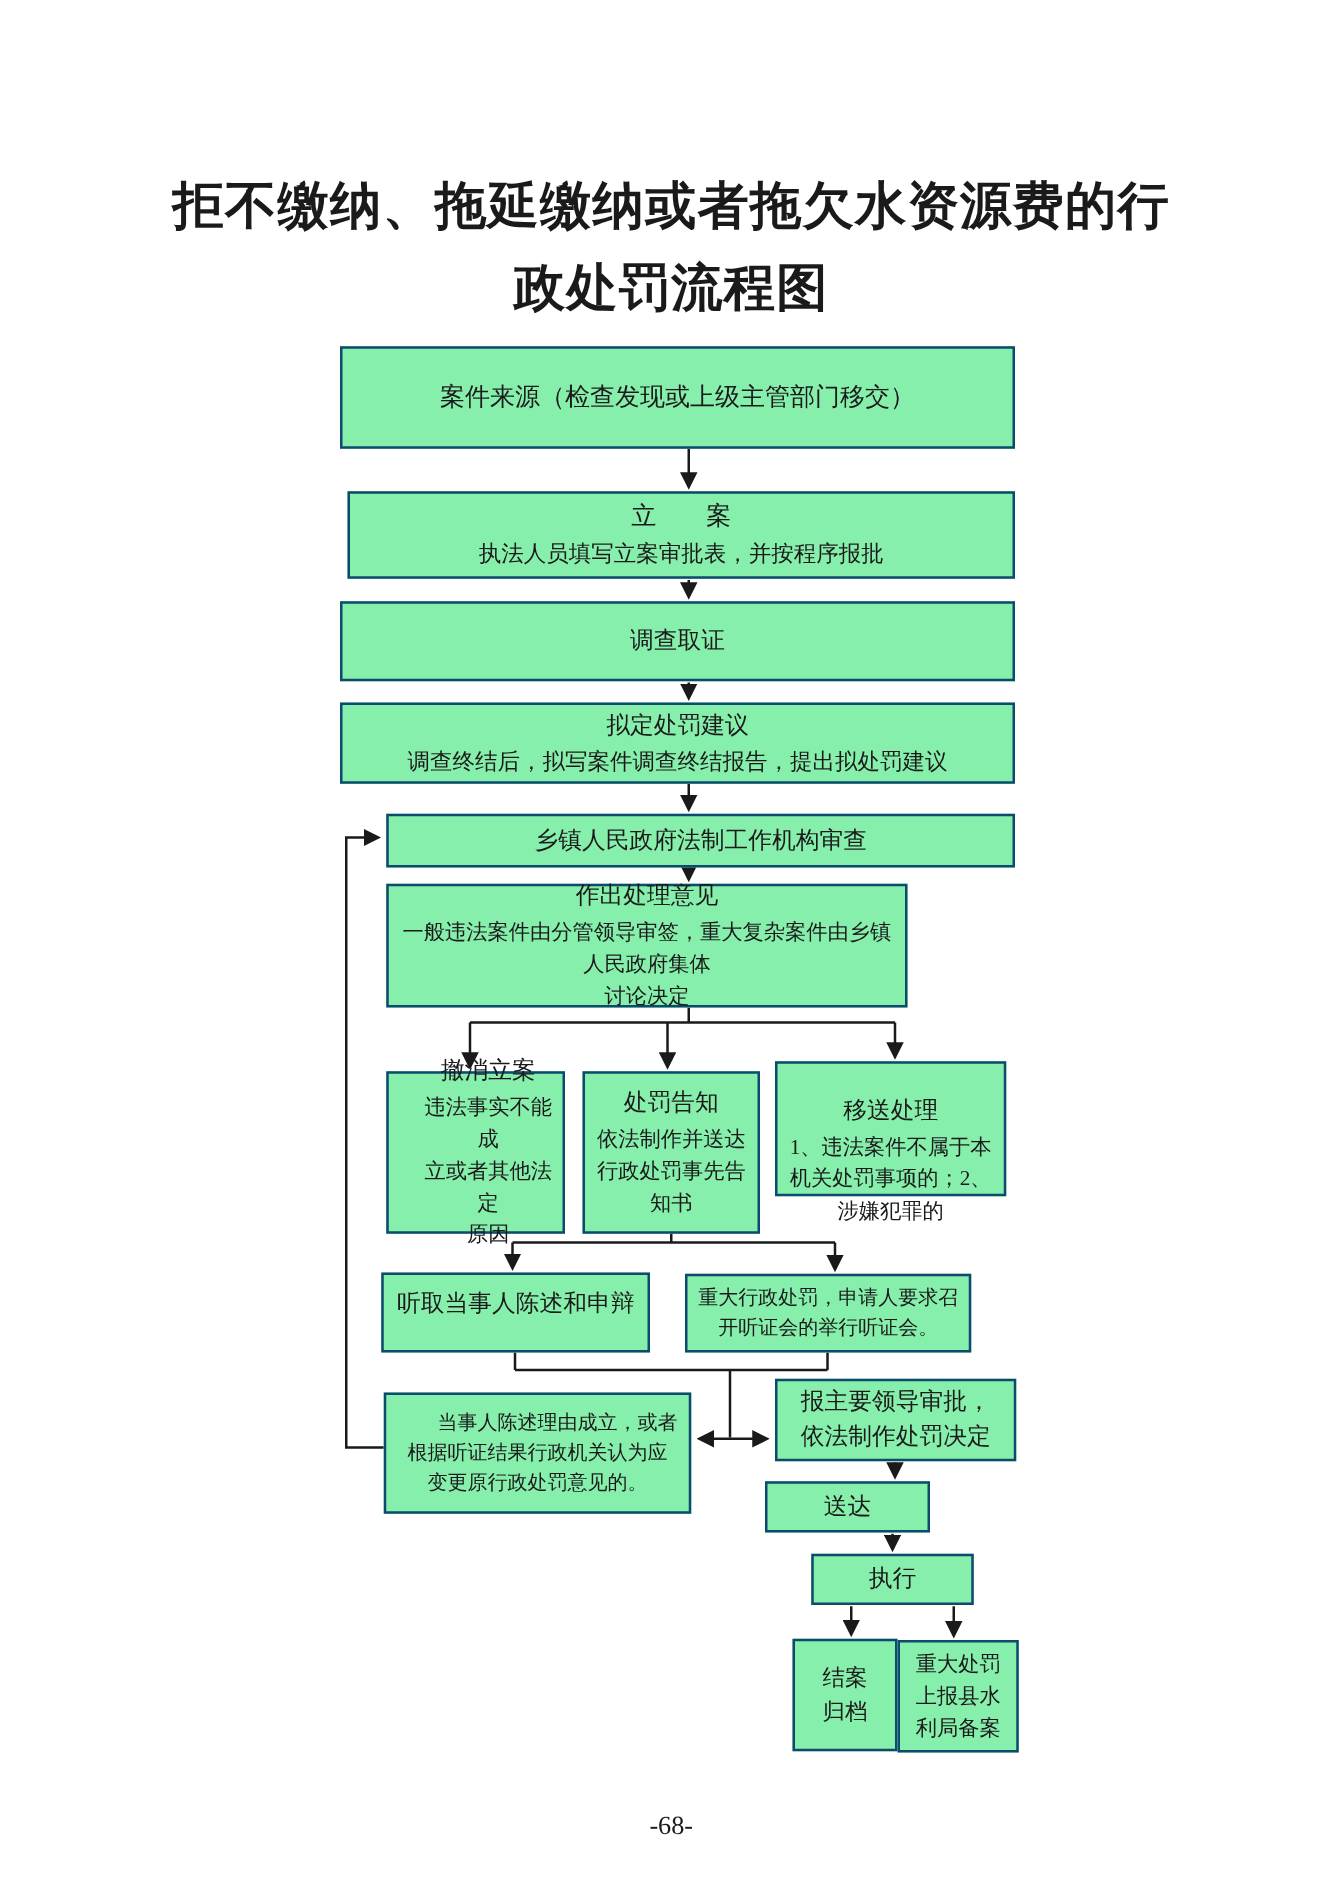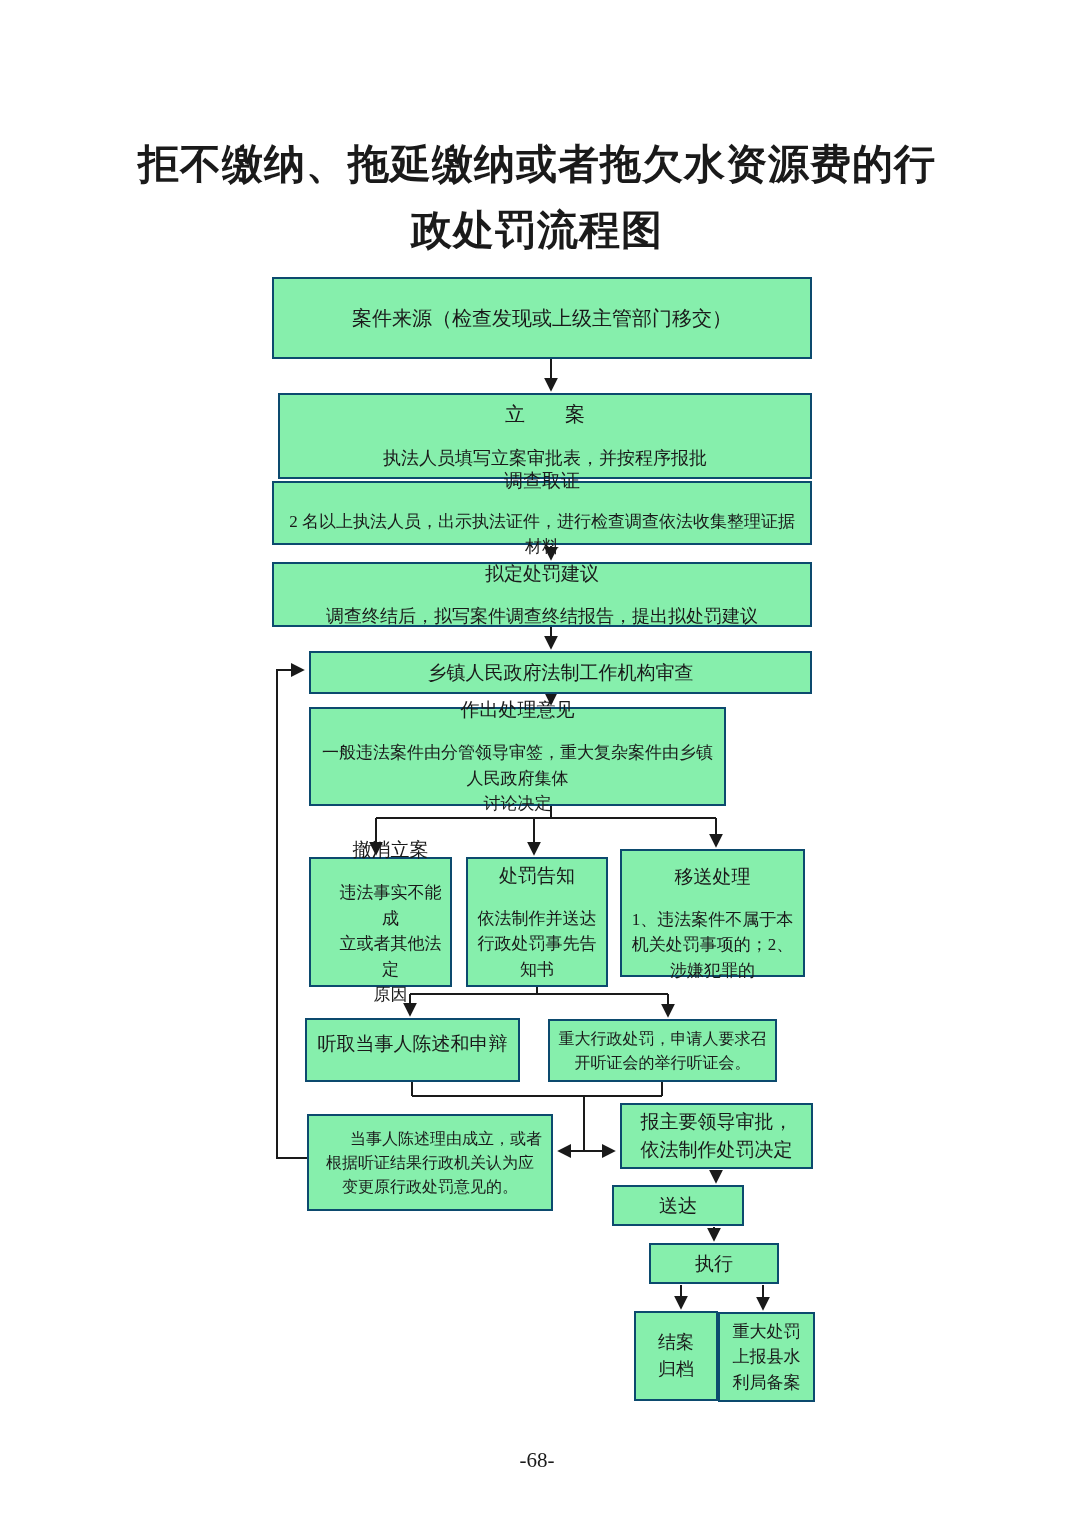--- a/index.html
+++ b/index.html
@@ -34,21 +34,21 @@
     border: 2px solid #0c4a6e;
     background: #86efac;
     display: flex;
     flex-direction: column;
     justify-content: center;
     align-items: center;
     padding: 4px 8px;
     line-height: 1.45;
   }
   .box .t { text-align: center; }
-  .box .d { text-align: center; margin-top: 16px; }
+  .box .d { text-align: center; margin-top: 2px; }
   .pre { white-space: pre-line; }
   .left { align-self: stretch; text-align: left; }
   .fs20 { font-size: 20px; }
   .fs19 { font-size: 19px; }
   .fs18 { font-size: 18px; }
   .fs17 { font-size: 17px; }
   .fs16 { font-size: 16px; }
   .lh15 { line-height: 1.5; }
   .page-number {
     position: absolute;
@@ -108,28 +108,27 @@
       <line x1="714" y1="1227" x2="714" y2="1239" marker-end="url(#ah)"></line>
       <line x1="681" y1="1285" x2="681" y2="1307" marker-end="url(#ah)"></line>
       <line x1="763" y1="1285" x2="763" y2="1308" marker-end="url(#ah)"></line>
     </g>
   </svg>
 
   <div class="box fs20" style="left:272px; top:277px; width:540px; height:82px;">
     <div class="t">案件来源（检查发现或上级主管部门移交）</div>
   </div>
 
-  <div class="box" style="left:278px; top:393px; width:534px; height:86px;">
+  <div class="box" style="left:278px; top:393px; width:534px; height:70px;">
     <div class="t fs20">立　　案</div>
     <div class="d fs18">执法人员填写立案审批表，并按程序报批</div>
   </div>
 
   <div class="box" style="left:272px; top:481px; width:540px; height:64px;">
     <div class="t fs19">调查取证</div>
-    <div class="d fs17">2 名以上执法人员，出示执法证件，进行检查调查依法收集整理证据材料</div>
   </div>
 
   <div class="box" style="left:272px; top:562px; width:540px; height:65px;">
     <div class="t fs19">拟定处罚建议</div>
     <div class="d fs18">调查终结后，拟写案件调查终结报告，提出拟处罚建议</div>
   </div>
 
   <div class="box fs19" style="left:309px; top:651px; width:503px; height:43px;">
     <div class="t">乡镇人民政府法制工作机构审查</div>
   </div>
@@ -147,21 +146,21 @@
 原因</div>
   </div>
 
   <div class="box" style="left:466px; top:857px; width:142px; height:130px;">
     <div class="t fs19">处罚告知</div>
     <div class="d fs17 pre lh15">依法制作并送达
 行政处罚事先告
 知书</div>
   </div>
 
-  <div class="box" style="left:620px; top:849px; width:185px; height:128px; justify-content:flex-start; padding-top:12px;">
+  <div class="box" style="left:620px; top:849px; width:185px; height:108px; justify-content:flex-start; padding-top:24px;">
     <div class="t fs19">移送处理</div>
     <div class="d fs17 pre lh15 left">1、违法案件不属于本
 机关处罚事项的；2、
 涉嫌犯罪的</div>
   </div>
 
   <div class="box fs19" style="left:305px; top:1018px; width:215px; height:64px; justify-content:flex-start; padding-top:10px;">
     <div class="t">听取当事人陈述和申辩</div>
   </div>
 

